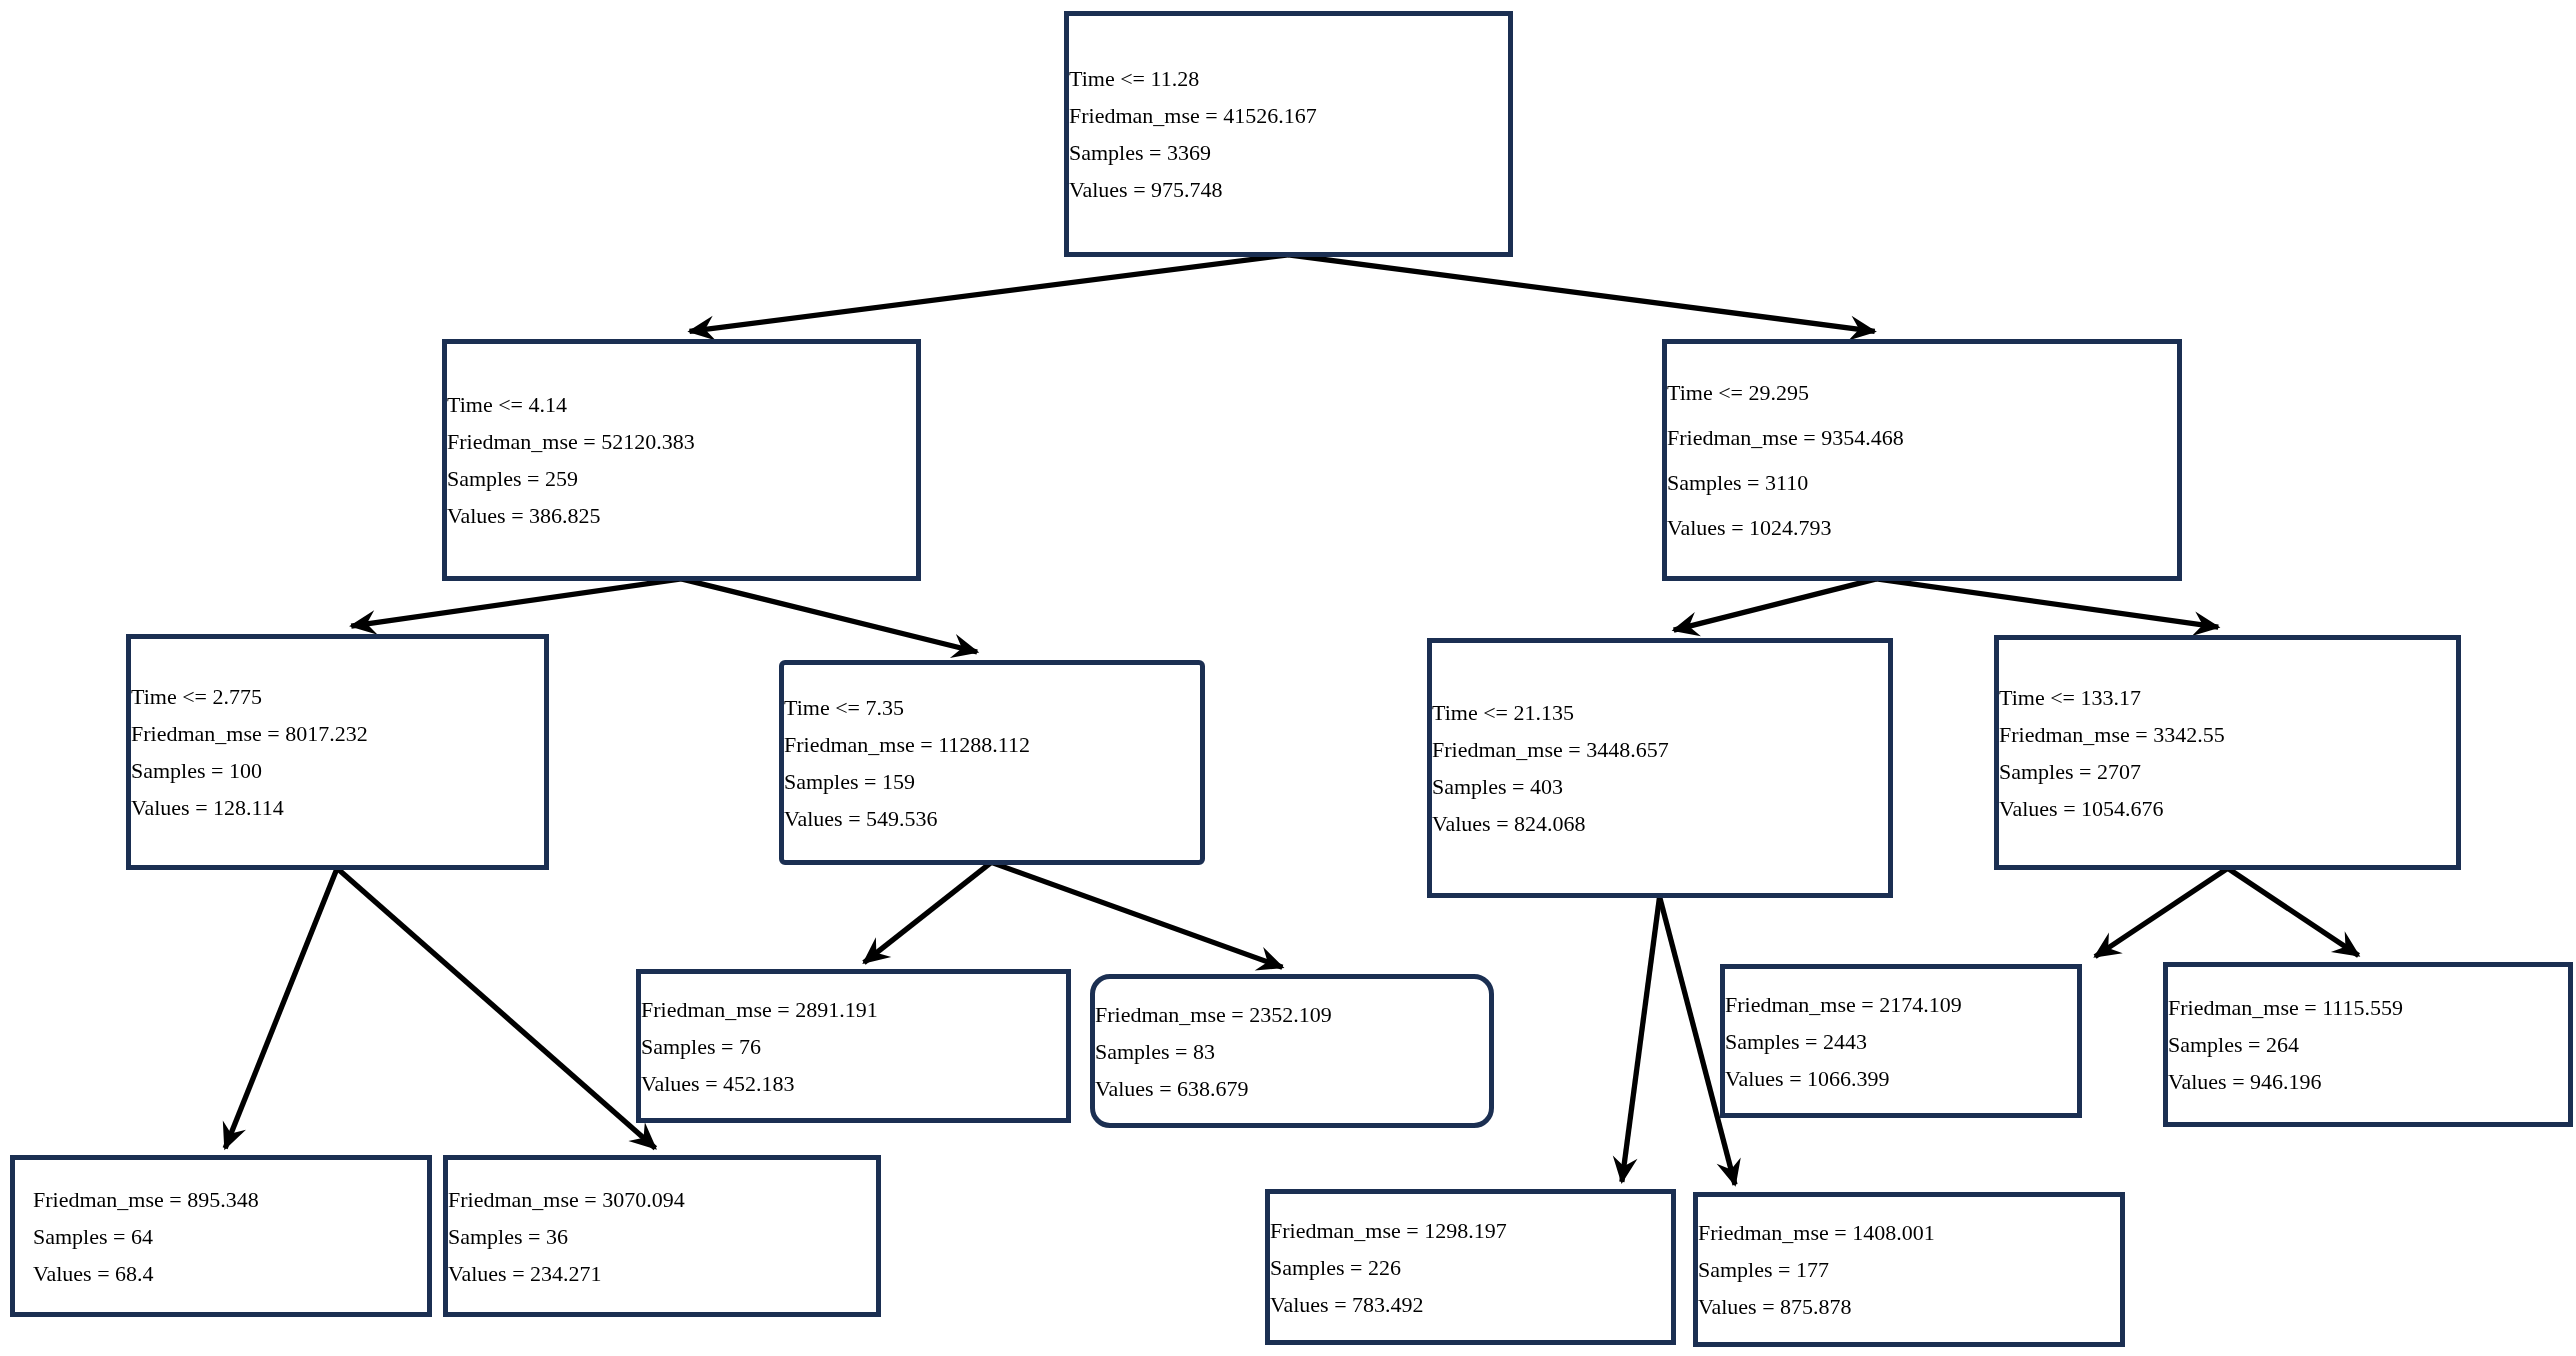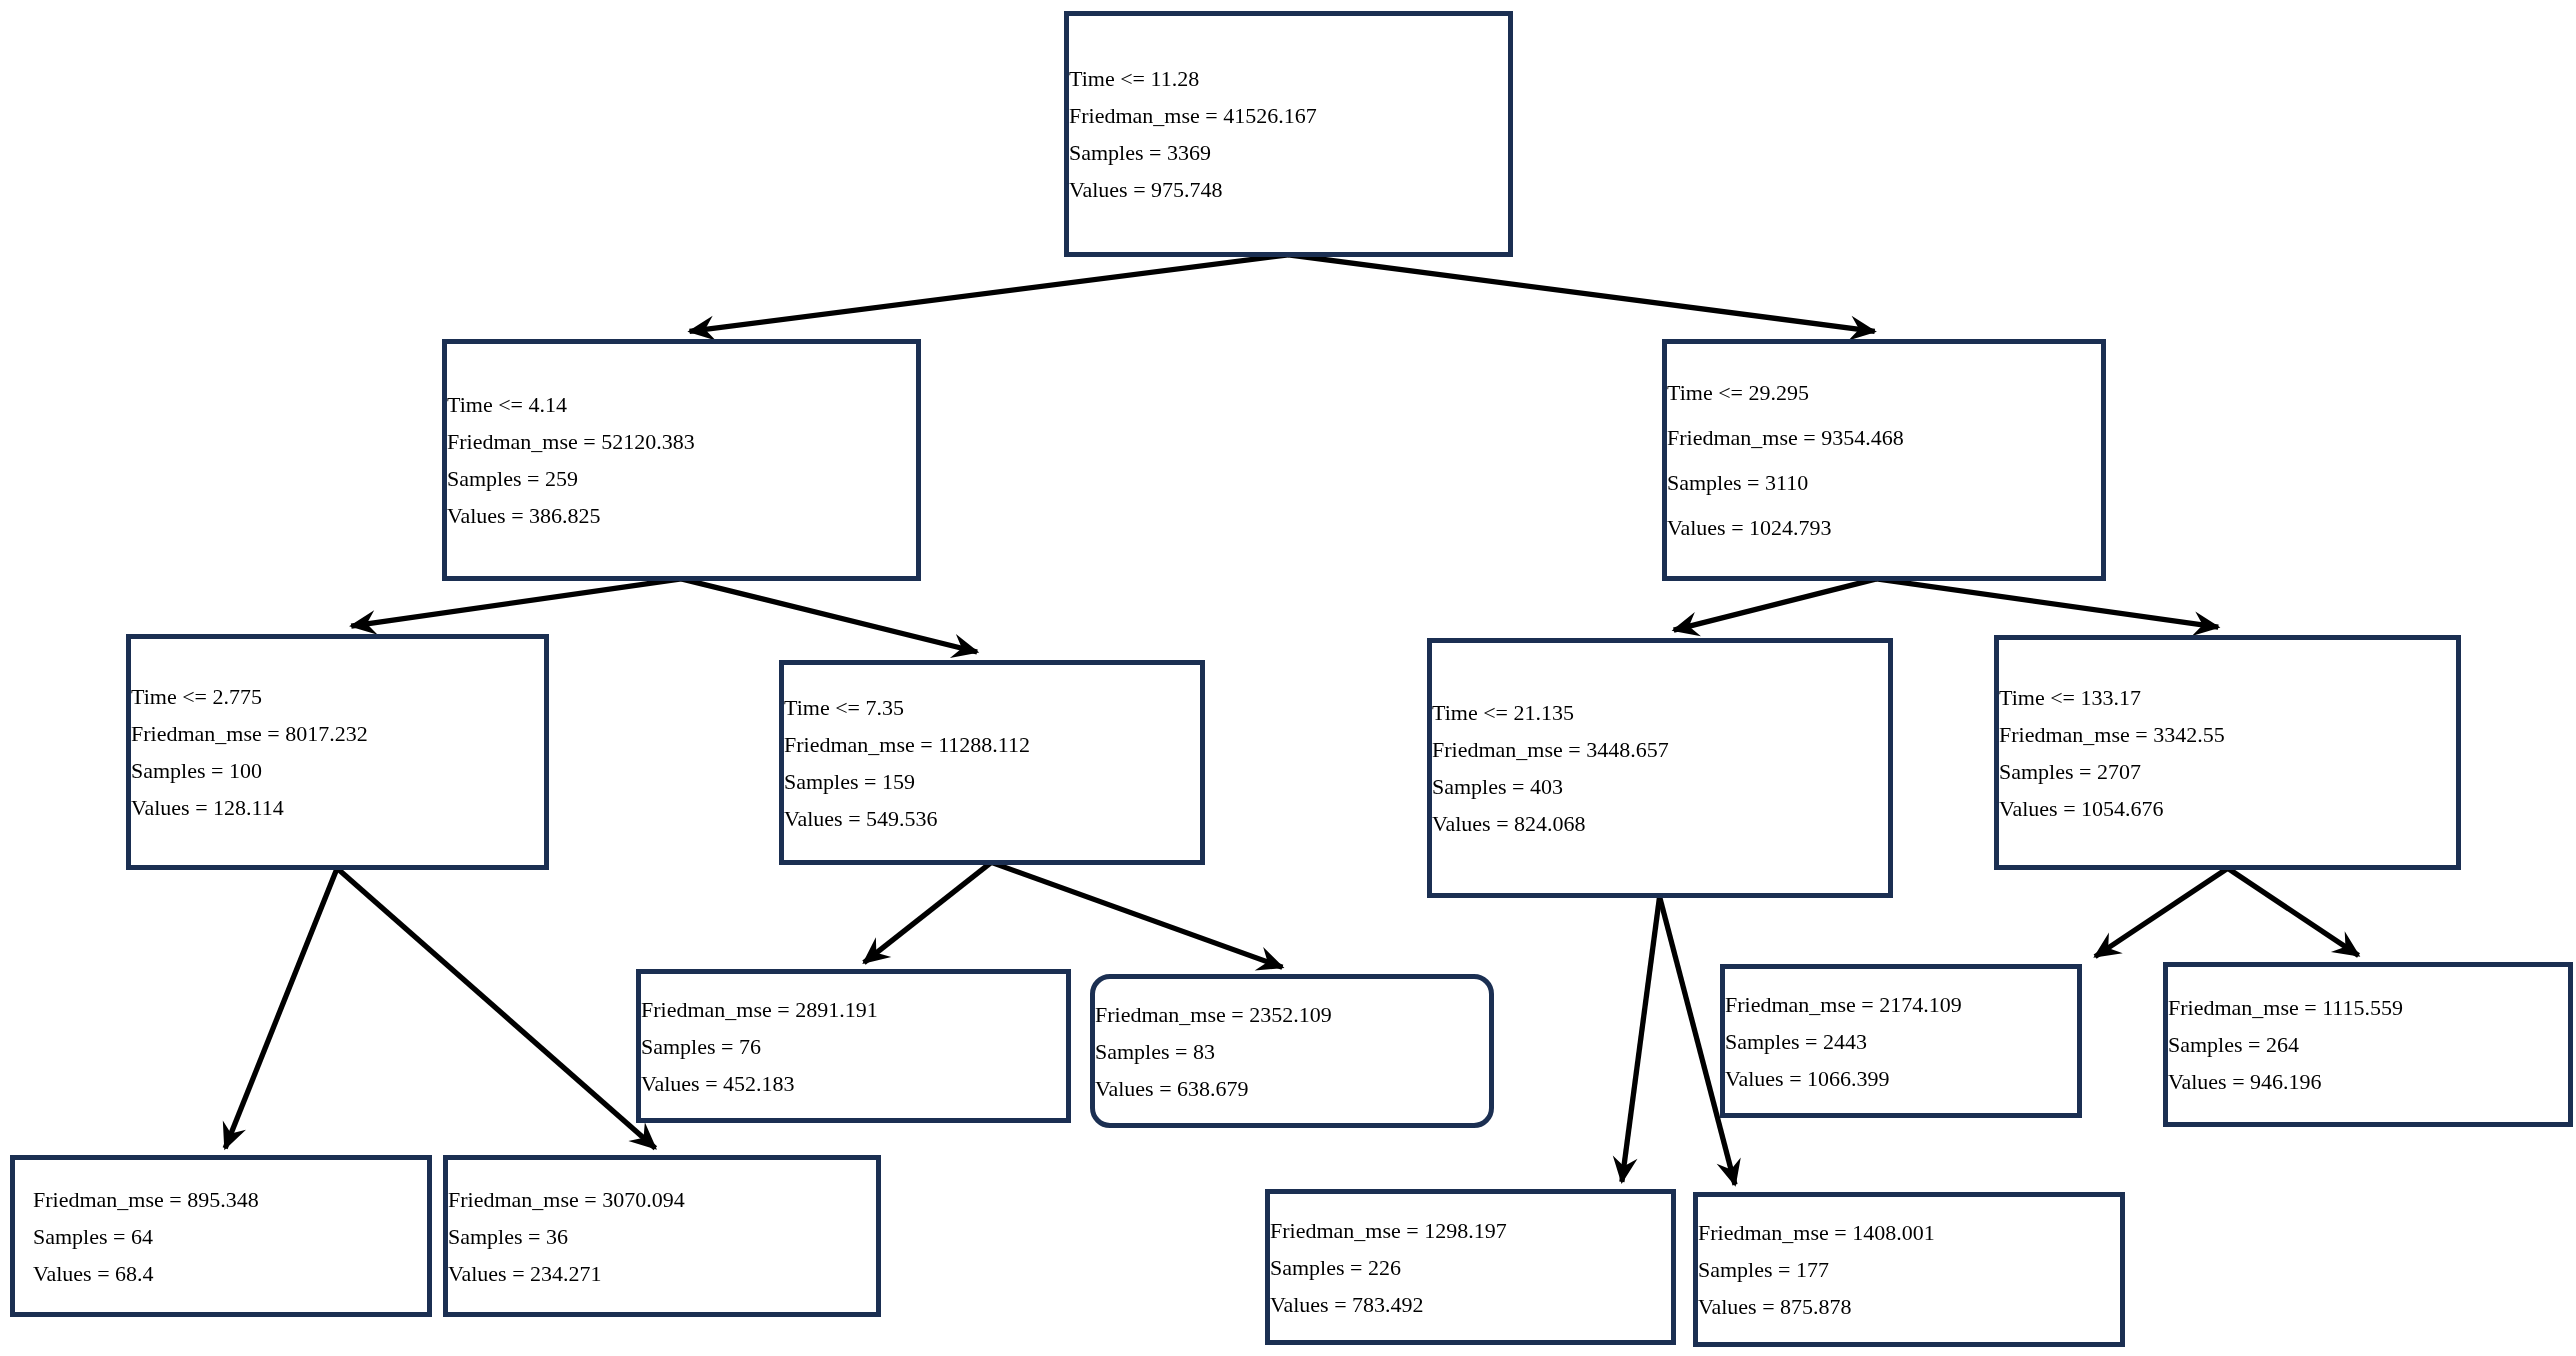--- a/index.html
+++ b/index.html
@@ -75,35 +75,35 @@
     <span class="nline">Values = 975.748</span>
   </div>
 
   <div class="node" style="left:442px; top:339px; width:479px; height:242px;">
     <span class="nline">Time &lt;= 4.14</span>
     <span class="nline">Friedman_mse = 52120.383</span>
     <span class="nline">Samples = 259</span>
     <span class="nline">Values = 386.825</span>
   </div>
 
-  <div class="node" style="left:1662px; top:339px; width:444px; height:242px;gap:8px;">
+  <div class="node" style="left:1662px; top:339px; width:520px; height:242px;gap:8px;">
     <span class="nline">Time &lt;= 29.295</span>
     <span class="nline">Friedman_mse = 9354.468</span>
     <span class="nline">Samples = 3110</span>
     <span class="nline">Values = 1024.793</span>
   </div>
 
   <div class="node" style="left:126px; top:634px; width:423px; height:236px;">
     <span class="nline">Time &lt;= 2.775</span>
     <span class="nline">Friedman_mse = 8017.232</span>
     <span class="nline">Samples = 100</span>
     <span class="nline">Values = 128.114</span>
   </div>
 
-  <div class="node" style="left:779px; top:660px; width:426px; height:205px;">
+  <div class="node" style="left:779px; top:660px; width:426px; height:205px;border-radius:6px;">
     <span class="nline">Time &lt;= 7.35</span>
     <span class="nline">Friedman_mse = 11288.112</span>
     <span class="nline">Samples = 159</span>
     <span class="nline">Values = 549.536</span>
   </div>
 
   <div class="node" style="left:1427px; top:638px; width:466px; height:260px;">
     <span class="nline">Time &lt;= 21.135</span>
     <span class="nline">Friedman_mse = 3448.657</span>
     <span class="nline">Samples = 403</span>

